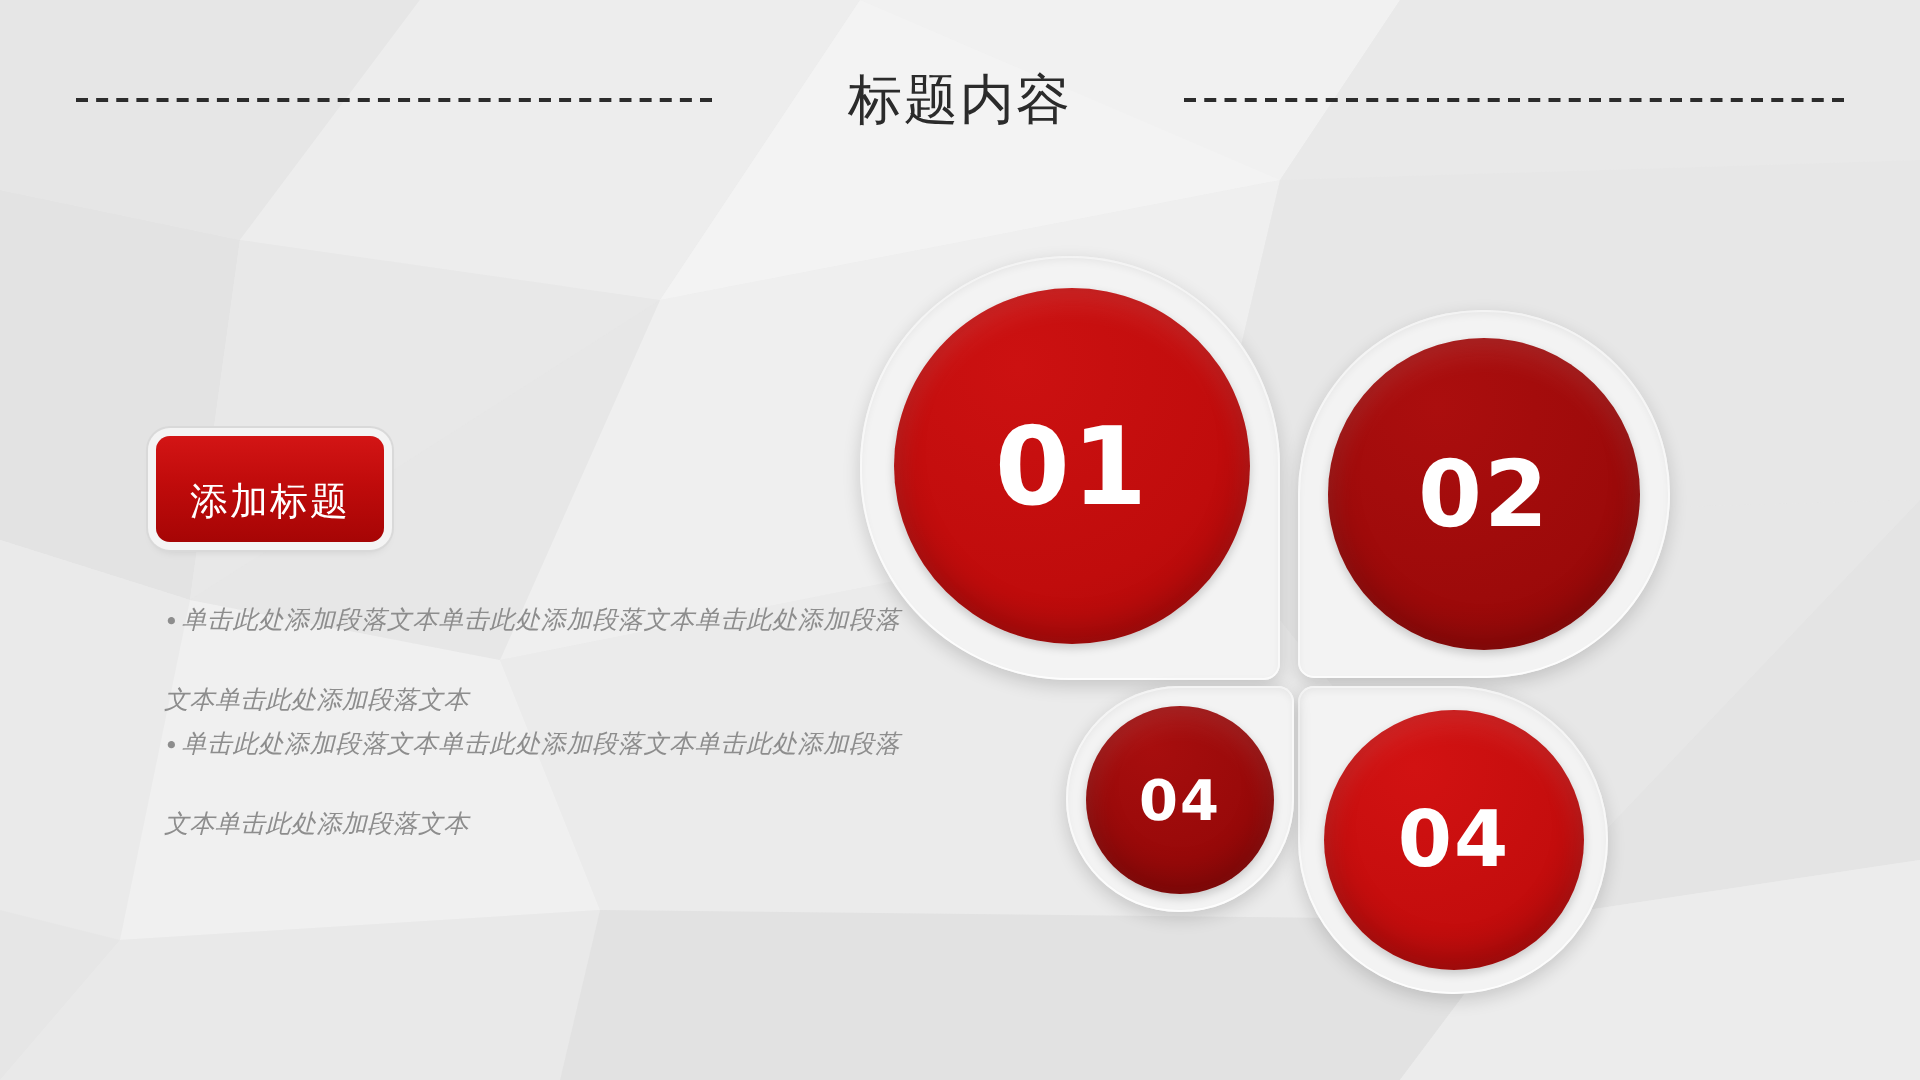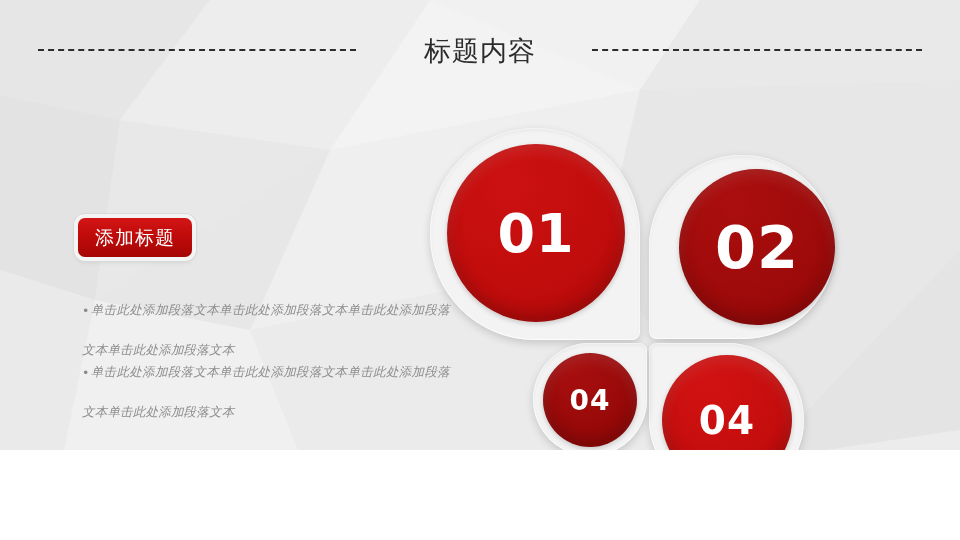--- a/index.html
+++ b/index.html
@@ -4,21 +4,21 @@
 <title>标题内容</title>
 <style>
   html, body {
     margin: 0;
     padding: 0;
     background: #ffffff;
   }
   #slide {
     position: relative;
     width: 960px;
-    height: 450px;
+    height: 540px;
     overflow: hidden;
     font-family: "DejaVu Sans", "Liberation Sans", sans-serif;
     background: #ececec;
   }
 
   
   .bg-poly {
     position: absolute;
     inset: 0;
     width: 960px;
@@ -59,21 +59,21 @@
   
   .left-col {
     position: absolute;
     left: 78px;
     top: 218px;
     width: 372px;
   }
   .badge {
     position: relative;
     display: inline-block;
-    padding: 7px 17px 8px 17px;
+    padding: 21px 17px 8px 17px;
     border-radius: 7px;
     background: linear-gradient(180deg, #d31515 0%, #c00b0b 45%, #a60505 100%);
     box-shadow:
       0 0 0 4px #f4f4f4,
       0 0 0 5px #d9d9d9,
       0 3px 6px rgba(0,0,0,0.22);
     color: #ffffff;
     font-size: 19px;
     line-height: 24px;
     letter-spacing: 1px;
@@ -145,22 +145,22 @@
     left: 17px; top: 16px; width: 178px; height: 178px;
     font-size: 54px;
   }
 
   
   .petal-02 {
     left: 224px; top: 35px; width: 186px; height: 184px;
     border-radius: 93px 93px 93px 8px;
   }
   .disc-02 {
-    left: 30px; top: 14px; width: 156px; height: 156px;
-    font-size: 59px;
+    left: 15px; top: 14px; width: 156px; height: 156px;
+    font-size: 46px;
   }
 
   
   .petal-03 {
     left: 224px; top: 223px; width: 155px; height: 154px;
     border-radius: 8px 78px 78px 78px;
   }
   .disc-03 {
     left: 13px; top: 12px; width: 130px; height: 130px;
     font-size: 39px;

